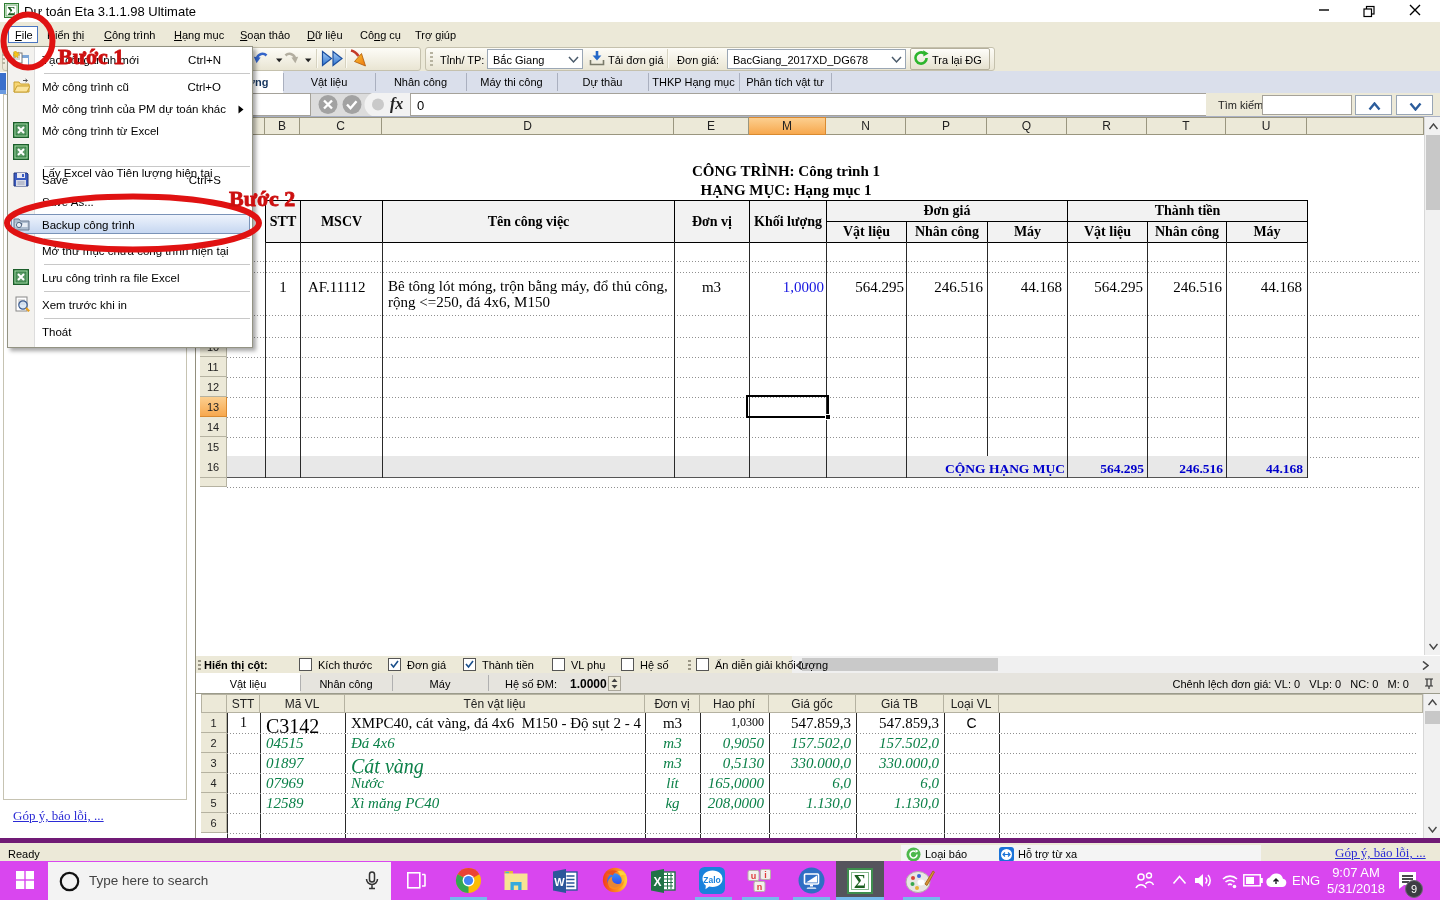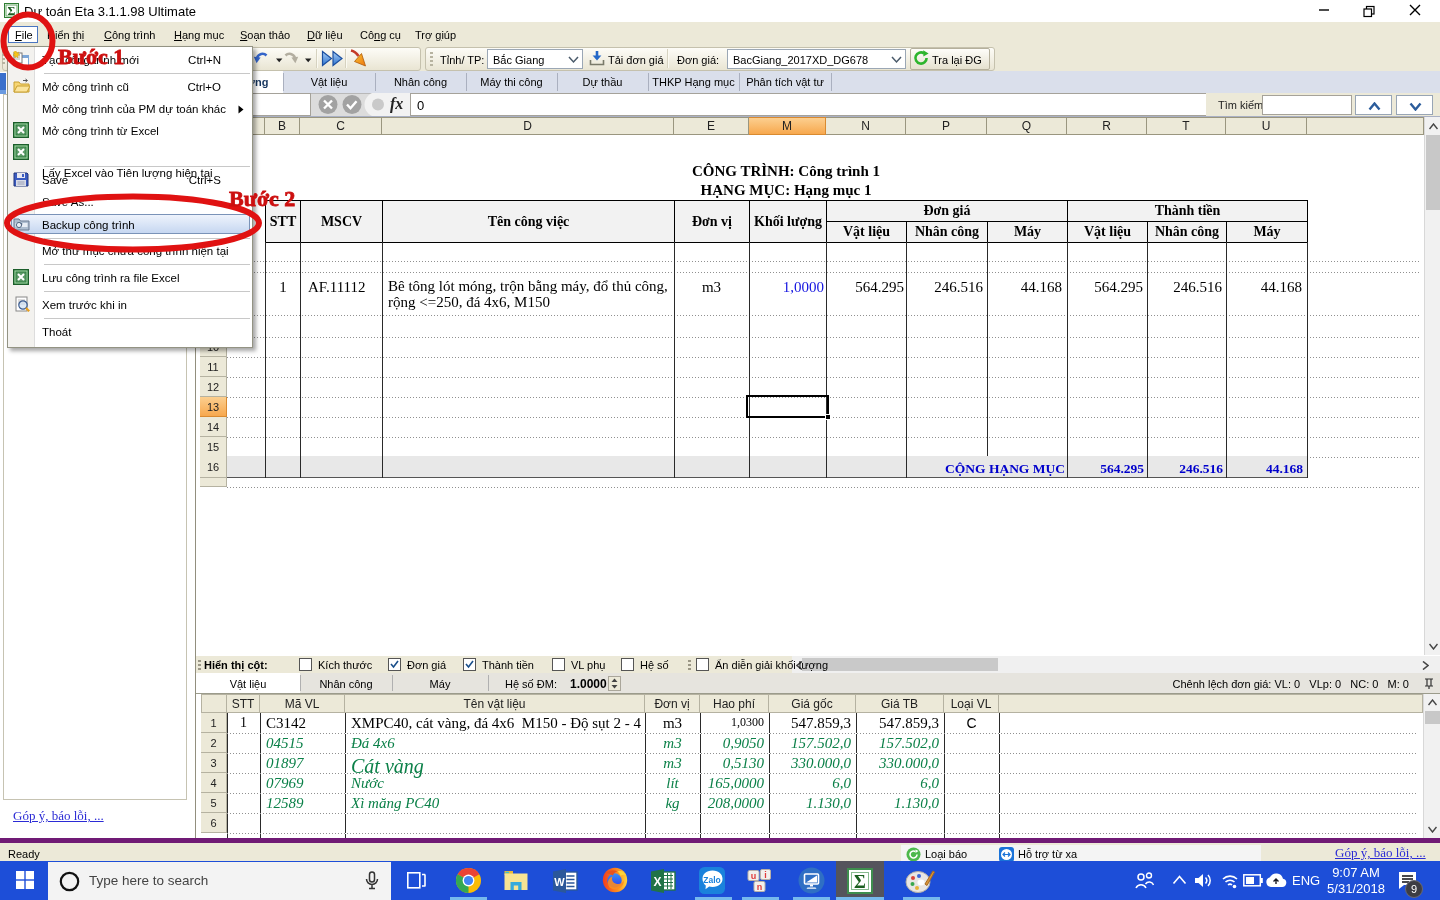--- a/index.html
+++ b/index.html
@@ -357,21 +357,21 @@
   <div class="vline" style="left:803px;top:19px;height:125px;"></div>
 
   <div class="dot" style="left:31px;top:39px;width:1190px;"></div>
   <div class="dot" style="left:31px;top:59px;width:1190px;"></div>
   <div class="dot" style="left:31px;top:79px;width:1190px;"></div>
   <div class="dot" style="left:31px;top:99px;width:1190px;"></div>
   <div class="dot" style="left:31px;top:119px;width:1190px;"></div>
   <div class="dot" style="left:31px;top:139px;width:1190px;"></div>
 
   <div class="abs serif c" style="left:31px;top:21px;width:33px;font-size:14px;">1</div>
-  <div class="abs serif" style="left:70px;top:21px;font-size:15px;">C3142</div>
+  <div class="abs serif" style="left:70px;top:21px;font-size:20px;">C3142</div>
   <div class="abs serif" style="left:155px;top:21px;font-size:15px;white-space:nowrap;">XMPC40, cát vàng, đá 4x6&nbsp; M150 - Độ sụt 2 - 4</div>
   <div class="abs serif c" style="left:449px;top:21px;width:55px;font-size:15px;">m3</div>
   <div class="abs serif r" style="left:504px;top:21px;width:64px;font-size:12px;">1,0300</div>
   <div class="abs serif r" style="left:573px;top:21px;width:82px;font-size:15px;">547.859,3</div>
   <div class="abs serif r" style="left:660px;top:21px;width:83px;font-size:15px;">547.859,3</div>
   <div class="abs serif c" style="left:748px;top:21px;width:55px;font-size:14px;font-family:'Liberation Sans',sans-serif;">C</div>
 
   <div class="abs serif grn" style="left:70px;top:41px;font-size:15px;">04515</div>
   <div class="abs serif grn" style="left:155px;top:41px;font-size:15px;">Đá 4x6</div>
   <div class="abs serif grn c" style="left:449px;top:41px;width:55px;font-size:15px;">m3</div>
@@ -419,21 +419,21 @@
   <div class="abs" style="left:925px;top:5px;">Loại báo</div>
   <svg class="abs" style="left:999px;top:4px;" width="15" height="15" viewBox="0 0 15 15">
     <rect x="0" y="0" width="15" height="15" rx="3" fill="#1a73d8"></rect>
     <circle cx="7.5" cy="7.5" r="5.5" fill="#fff"></circle>
     <path d="M4 7.5 h7 M6 5.5 l-2 2 l2 2 M9 5.5 l2 2 l-2 2" stroke="#1a73d8" stroke-width="1.2" fill="none"></path>
   </svg>
   <div class="abs" style="left:1018px;top:5px;">Hỗ trợ từ xa</div>
   <div class="abs serif" style="left:1335px;top:2px;font-size:13px;color:#2b2bd5;text-decoration:underline;">Góp ý, báo lỗi, ...</div>
 </div>
 
-<div class="abs" style="left:0;top:861px;width:1440px;height:39px;background:#1d4ed8;" id="taskbar">
+<div class="abs" style="left:0;top:861px;width:1440px;height:39px;background:#d946ef;" id="taskbar">
   <svg class="abs" style="left:16px;top:10px;" width="18" height="18" viewBox="0 0 18 18">
     <rect x="0" y="0" width="8.3" height="8.3" fill="#fff"></rect>
       <rect x="9.7" y="0" width="8.3" height="8.3" fill="#fff"></rect>
     <rect x="0" y="9.7" width="8.3" height="8.3" fill="#fff"></rect>
       <rect x="9.7" y="9.7" width="8.3" height="8.3" fill="#fff"></rect>
   </svg>
   <div class="abs" style="left:48px;top:1px;width:343px;height:38px;background:#f3f3f3;">
     <svg class="abs" style="left:11px;top:9px;" width="21" height="21" viewBox="0 0 21 21">
         <circle cx="10.5" cy="10.5" r="8.7" fill="none" stroke="#111" stroke-width="2.2"></circle>
       </svg>

